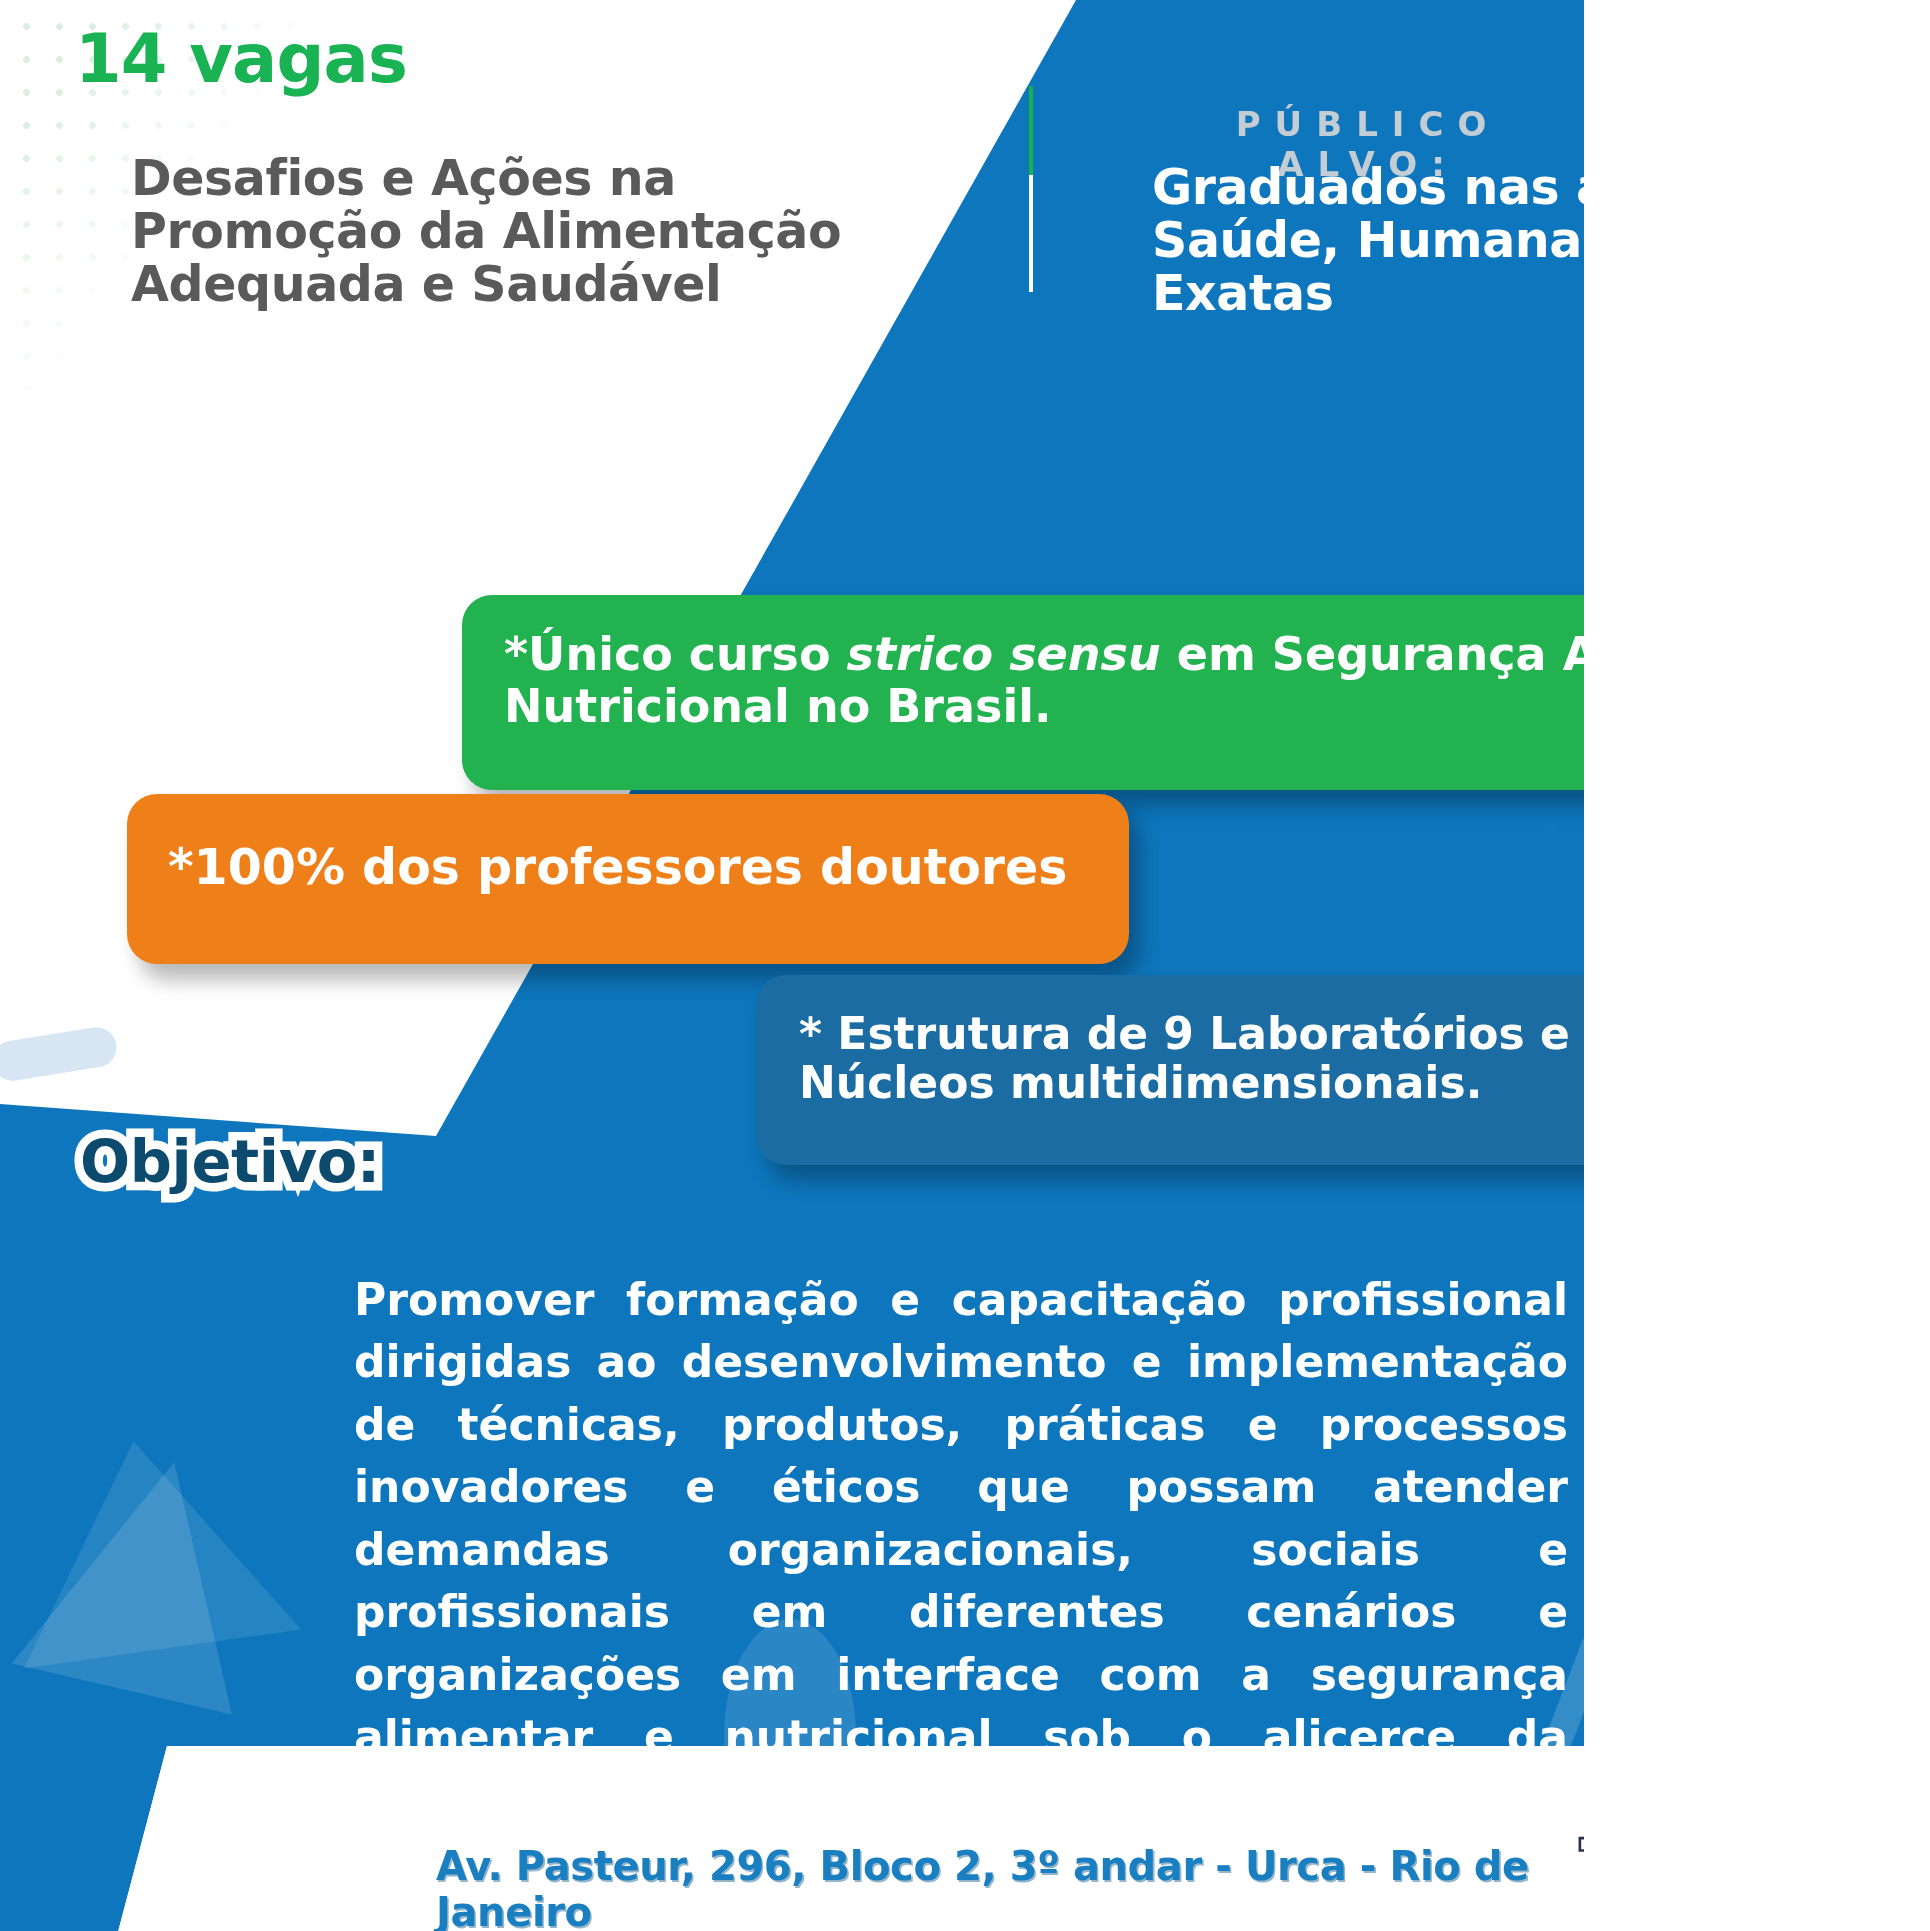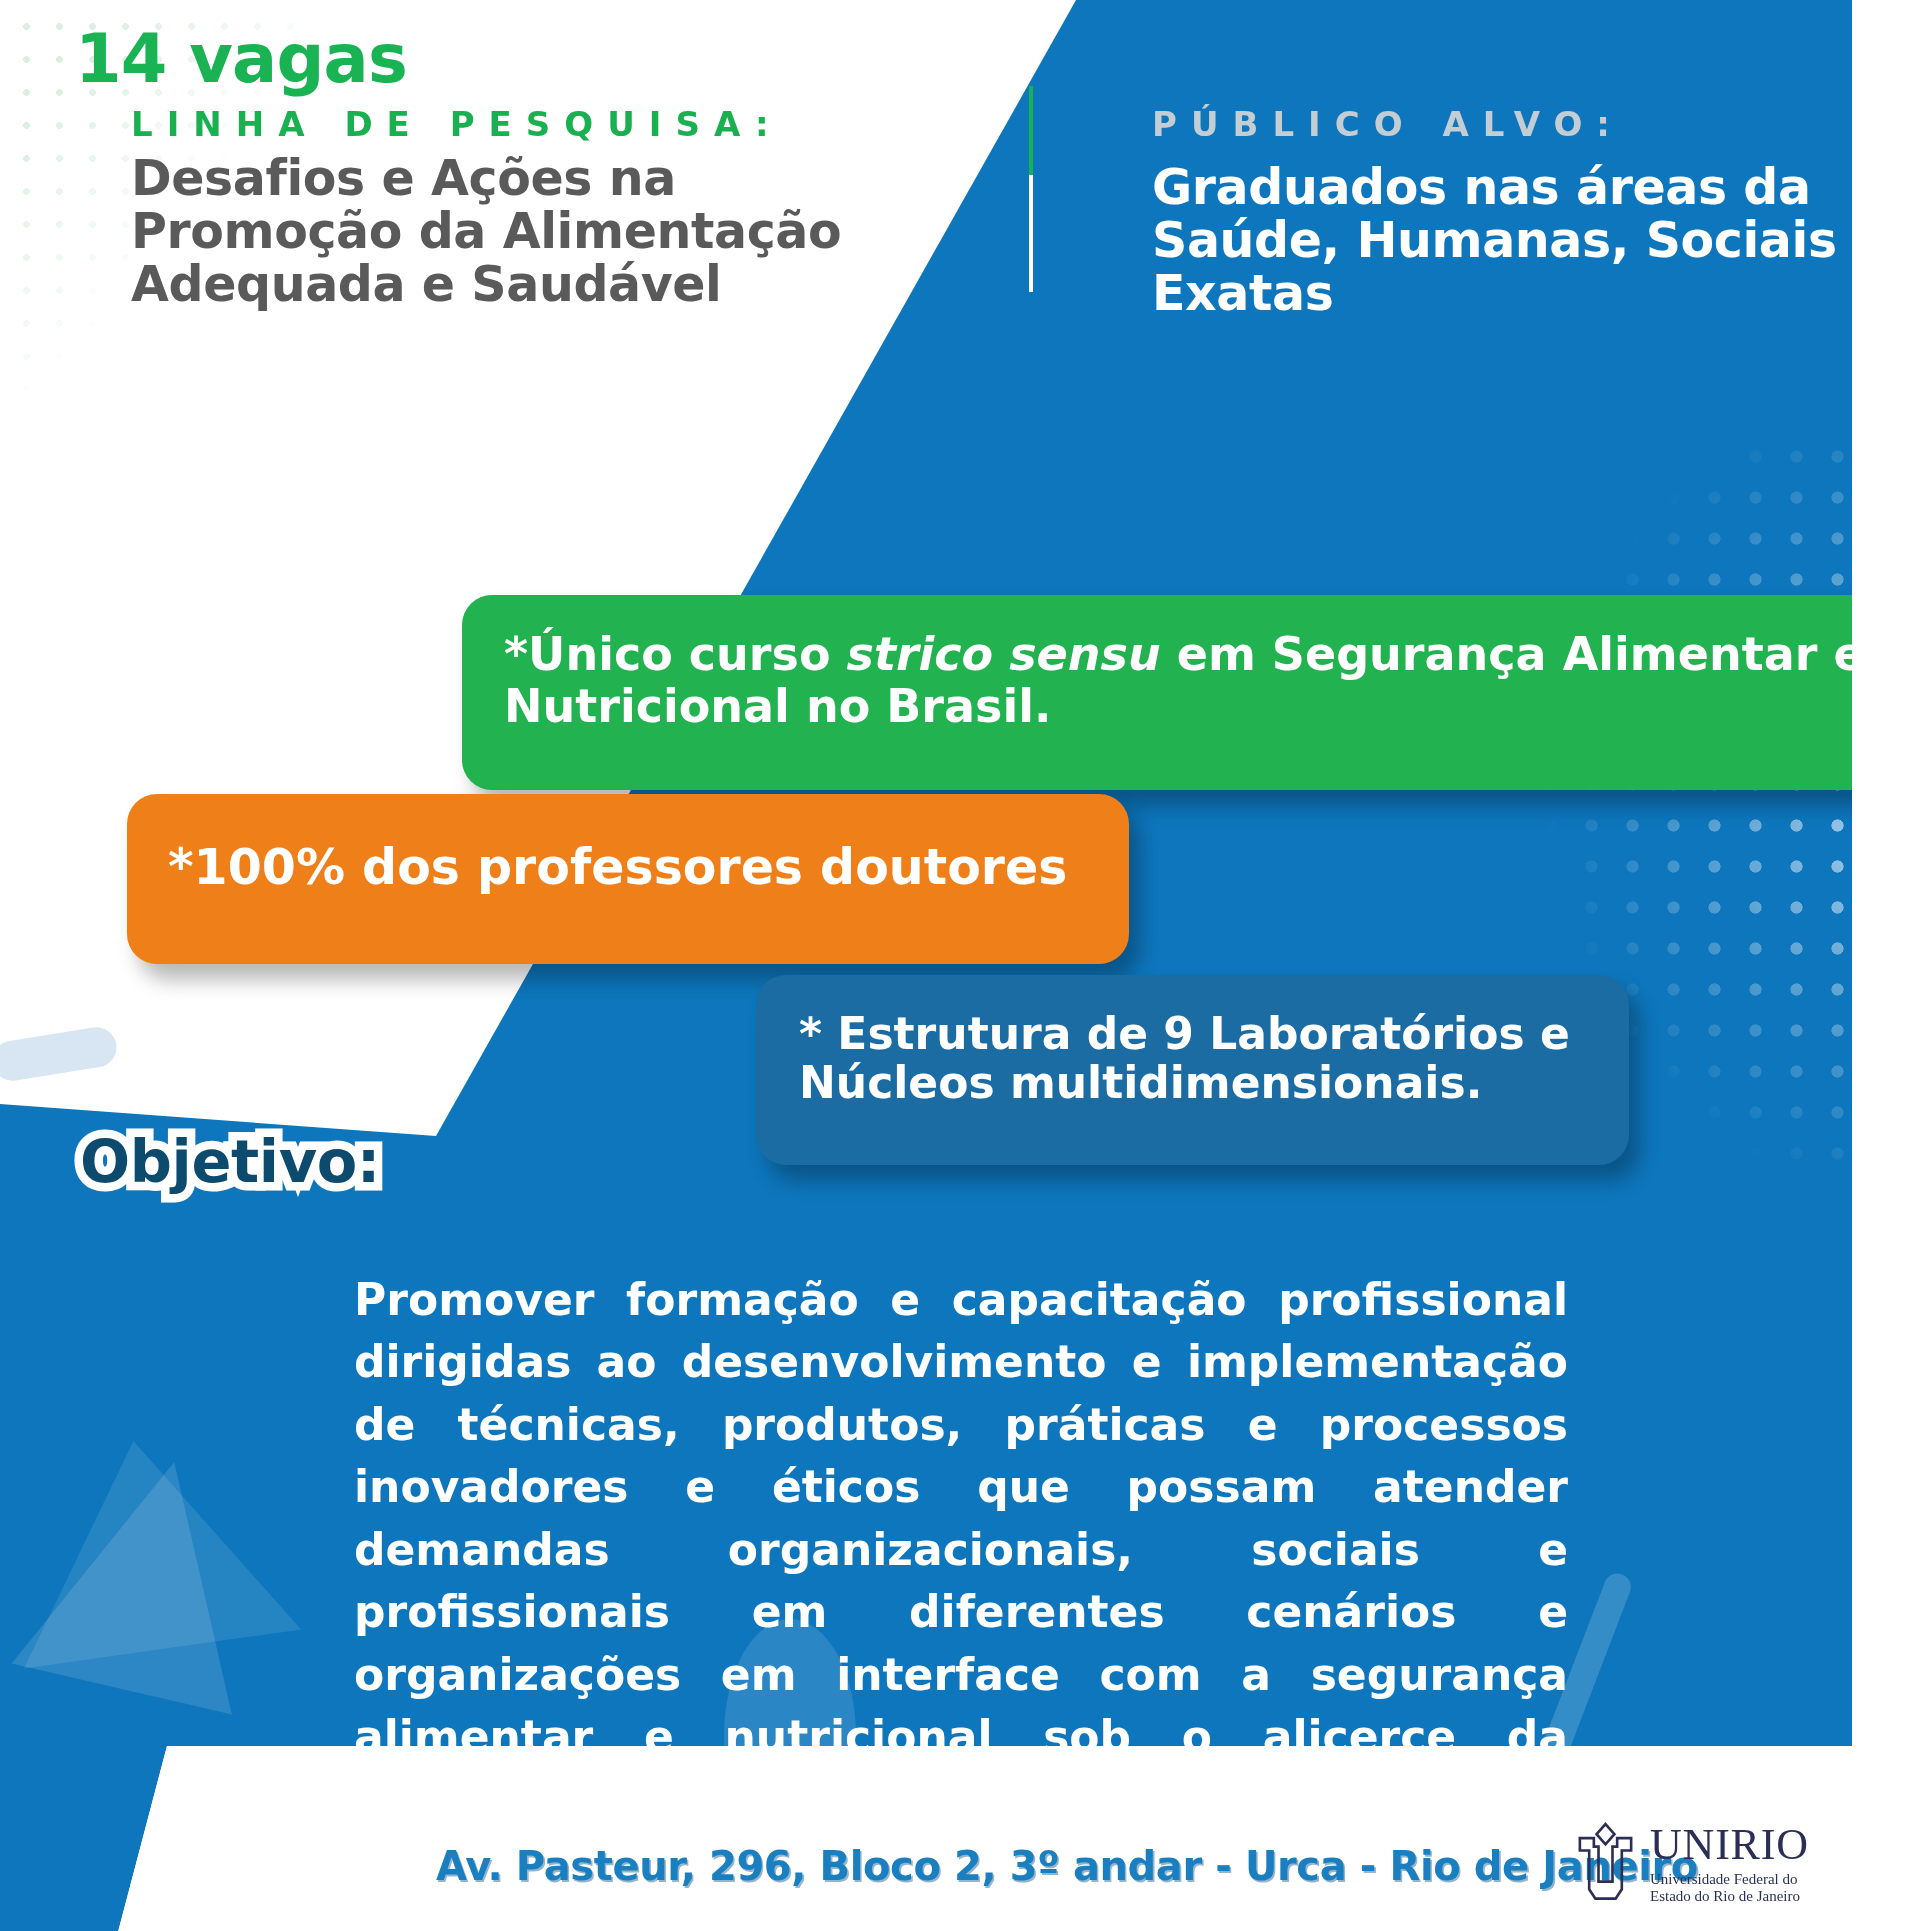--- a/index.html
+++ b/index.html
@@ -4,21 +4,21 @@
 <style>
   html,body{margin:0;padding:0;}
   body{
     width:1931px;height:1932px;
     background:#ffffff;
     font-family:"Liberation Sans", sans-serif;
     overflow:hidden;
   }
   #poster{
     position:relative;
-    width:1852px;height:1932px;
+    width:1584px;height:1932px;
     background:#ffffff;
     overflow:hidden;
     text-decoration:underline;
   }
   
   .blue-upper{
     position:absolute;left:0;top:0;width:1931px;height:1932px;
     background:#0d76bc;
     clip-path:polygon(1076px 0px, 1931px 0px, 1931px 1136px, 436px 1136px);
   }
@@ -214,21 +214,20 @@
   <div class="dots-topleft"></div>
   <div class="dots-right"></div>
   <div class="tri-b"></div>
   <div class="tri-a"></div>
   <div class="wave-left"></div>
   <div class="dot-blob"></div>
   <div class="oval-bottom"></div>
   <div class="stripe-br"></div>
 
   <div class="vagas">14 vagas</div>
-  <div class="kicker-green">LINHA DE PESQUISA:</div>
   <div class="linha-title">Desafios e Ações na Promoção da Alimentação Adequada e Saudável</div>
 
   <div class="divider"></div>
 
   <div class="kicker-grey">PÚBLICO ALVO:</div>
   <div class="publico-title">Graduados nas áreas da Saúde, Humanas, Sociais e Exatas</div>
 
 
   <div class="callout c-green">
     <span>*Único curso </span><em>strico sensu</em><span> em Segurança Alimentar e Nutricional no Brasil.</span>

